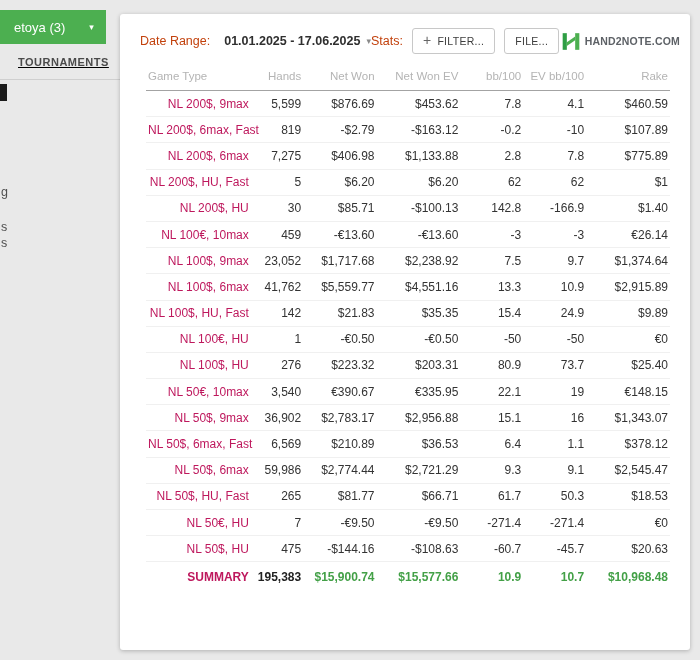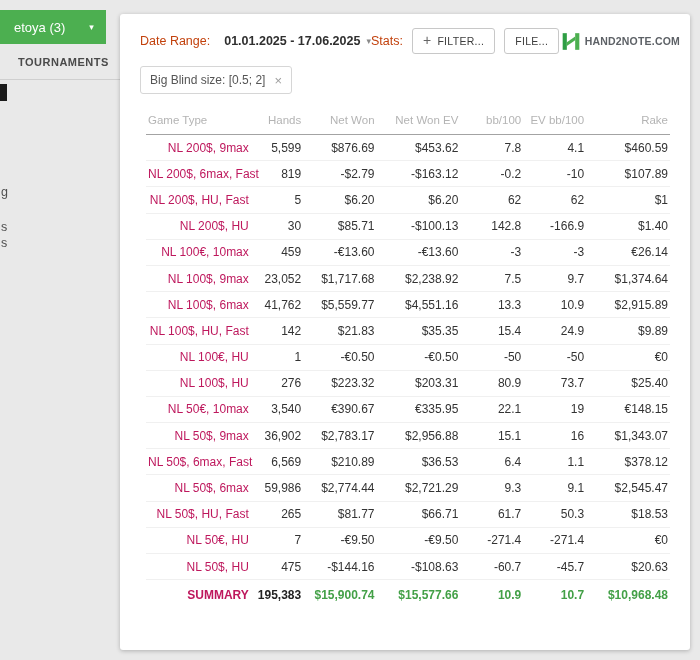--- a/index.html
+++ b/index.html
@@ -12,21 +12,21 @@
   }
   
   .account{
     position:absolute;left:0;top:10px;width:106px;height:34px;
     background:#4caf50;color:#fff;display:flex;align-items:center;
     padding-left:14px;font-size:13px;cursor:pointer;gap:16px;
   }
   .account .caret{margin-left:8px;font-size:9px;line-height:1}
   .nav-strip{
     position:absolute;left:0;top:44px;width:120px;height:36px;
-    border-bottom:1px solid #cfcfcf;display:flex;align-items:center;padding-left:18px;
+    border-bottom:1px solid #cfcfcf;display:flex;align-items:center;padding-left:18px;text-decoration:underline;
   }
   .nav-tab{font-size:11px;font-weight:bold;letter-spacing:.5px;color:#4a4a4a;cursor:pointer}
   .sidebar-sliver{position:absolute;left:0;top:81px;width:14px;bottom:0}
   .sidebar-block{position:absolute;left:0;top:3px;width:7px;height:17px;background:#1b1b1b}
   .frag{position:absolute;left:1px;font-size:12.5px;color:#4f4f4f;white-space:nowrap;overflow:hidden;width:12px}
   .frag1{top:104px}.frag2{top:139px}.frag3{top:155px}
   
   .card{
     position:absolute;left:120px;top:14px;width:570px;height:636px;
     background:#fff;border-radius:3px;box-shadow:0 1px 4px rgba(0,0,0,.25);
@@ -107,26 +107,20 @@
       <span class="logo">
         <svg width="20" height="19" viewBox="0 0 24 22" aria-hidden="true">
           <path d="M2 1 L7 1 L7 21 L2 21 Z" fill="#2e9e44"></path>
           <path d="M17 1 L22 1 L22 21 L17 21 Z" fill="#4caf50"></path>
           <path d="M7 12 L17 5 L17 9.5 L7 16.5 Z" fill="#4caf50"></path>
         </svg>
         <span class="logo-text">HAND2NOTE.COM</span>
       </span>
     </div>
 
-    <div class="chips">
-      <span class="chip">
-        <span>Big Blind size: [0.5; 2]</span>
-        <span class="chip-close">×</span>
-      </span>
-    </div>
 
     <table class="stats-table">
       <colgroup>
         <col style="width:20%">
           <col style="width:10%">
           <col style="width:14%">
         <col style="width:16%">
           <col style="width:12%">
           <col style="width:12%">
           <col style="width:16%">
@@ -155,20 +149,29 @@
           <tr>
             <td>NL 200$, 6max, Fast</td>
             <td>819</td>
             <td class="neg">-$2.79</td>
             <td class="neg">-$163.12</td>
             <td class="neg">-0.2</td>
             <td class="neg">-10</td>
             <td class="pos">$107.89</td>
           </tr>
           <tr>
+            <td>NL 200$, 6max</td>
+            <td>7,275</td>
+            <td class="pos">$406.98</td>
+            <td class="pos">$1,133.88</td>
+            <td class="pos">2.8</td>
+            <td class="pos">7.8</td>
+            <td class="pos">$775.89</td>
+          </tr>
+          <tr>
             <td>NL 200$, HU, Fast</td>
             <td>5</td>
             <td class="pos">$6.20</td>
             <td class="pos">$6.20</td>
             <td class="pos">62</td>
             <td class="pos">62</td>
             <td class="pos">$1</td>
           </tr>
           <tr>
             <td>NL 200$, HU</td>

